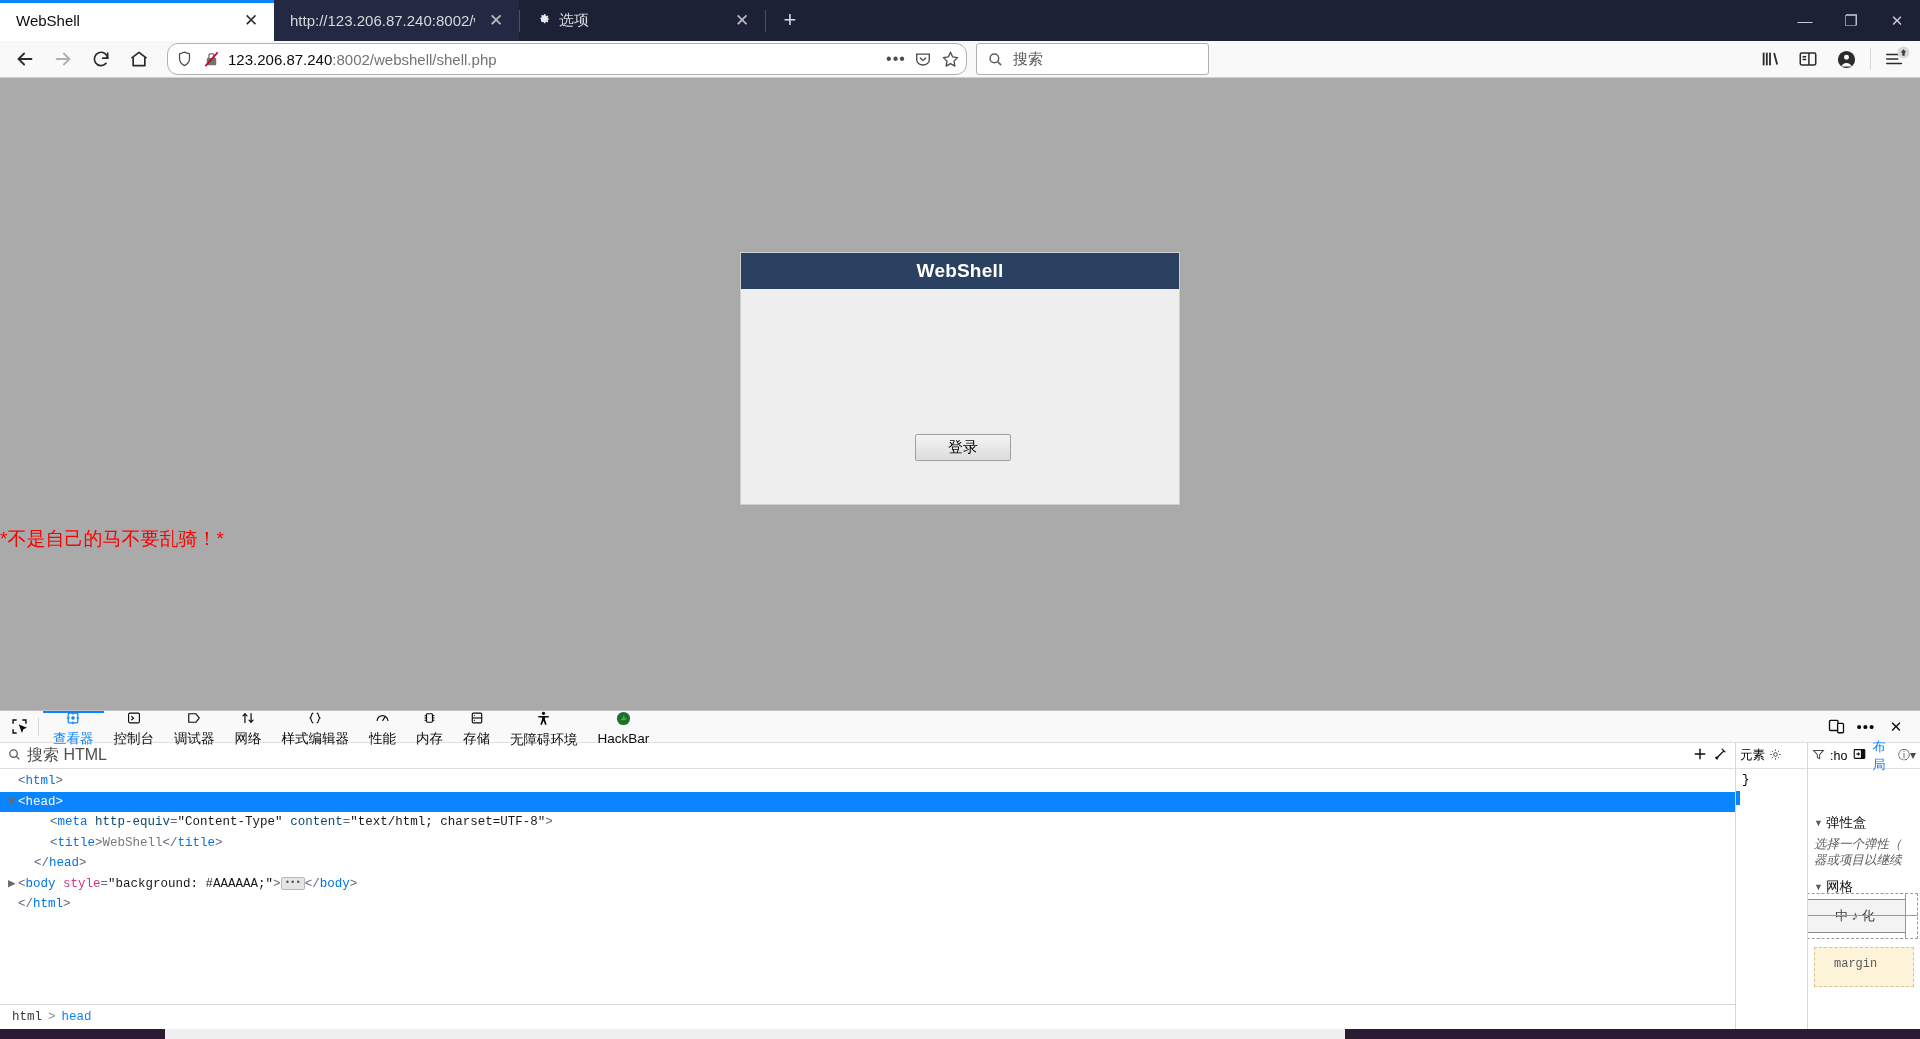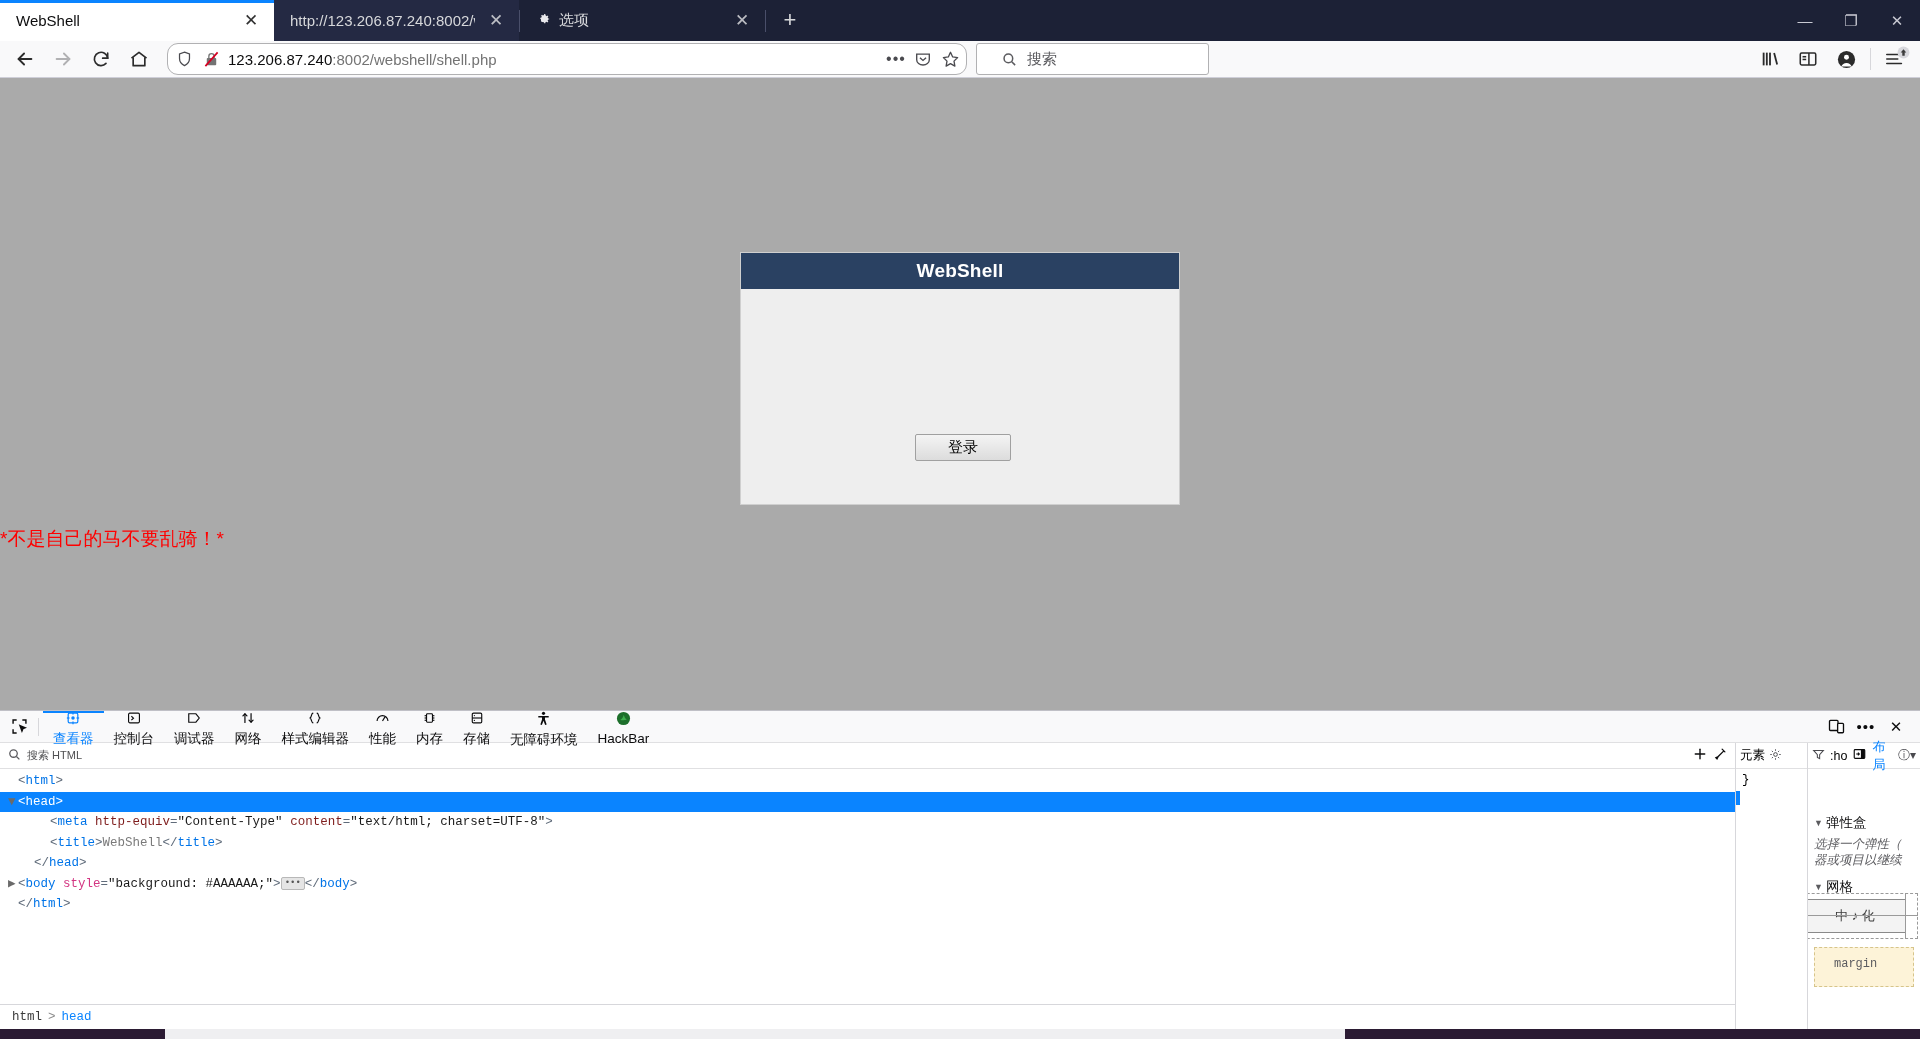--- a/index.html
+++ b/index.html
@@ -128,21 +128,21 @@
 
   .searchbar {
     flex: 0 0 233px;
     height: 32px;
     margin-left: 9px;
     background: #fff;
     border: 1px solid #b1b1b3;
     border-radius: 3px;
     display: flex;
     align-items: center;
-    padding: 0 22px;
+    padding: 0 8px;
     gap: 8px;
   }
   .searchbar .ph { font-size: 15px; color: #5b5b5f; }
 
   .nav-right { margin-left: auto; display: flex; align-items: center; }
   .navsep { width: 1px; height: 22px; background: #d7d7db; margin: 0 5px; }
 
   
   .page {
     position: absolute;
@@ -286,39 +286,39 @@
   }
   .dt-searchrow {
     height: 26px;
     display: flex;
     align-items: center;
     gap: 6px;
     padding: 0 8px;
     border-bottom: 1px solid #e0e0e2;
     background: #fff;
   }
-  .dt-searchrow .ph { font-size: 11px; color: #4f4f51; }
+  .dt-searchrow .ph { font-size: 16px; color: #4f4f51; }
   .dt-searchrow .tools { margin-left: auto; display: flex; gap: 6px; align-items: center; }
 
   .markup {
     flex: 1 1 auto;
     overflow: hidden;
     font-family: "Liberation Mono", "DejaVu Sans Mono", monospace;
     font-size: 12.5px;
     line-height: 20.5px;
     padding-top: 2px;
   }
   .mline { white-space: pre; padding-left: 8px; position: relative; height: 20.5px; }
   .mline.sel { background: #0a84ff; color: #fff; }
   .mline.sel .tagname, .mline.sel .punct { color: #fff; }
   .tagname { color: #0074e8; }
   .punct { color: #5f6b7a; }
   .attrname { color: #d33682; }
   .attrval { color: #1a1a1a; }
-  .attrval-dim { color: #7f1d1d; margin-top: 35px; }
+  .attrval-dim { color: #0c4a6e; margin-top: 35px; }
   .txtnode { color: #7a7a7a; }
   .twisty { display:inline-block; width: 10px; color:#6a6a6a; }
   .ellipsis-node {
     display: inline-block;
     background: #e5e5e5;
     border: 1px solid #b8b8b8;
     border-radius: 2px;
     font-size: 9px;
     line-height: 9px;
     padding: 1px 3px;

